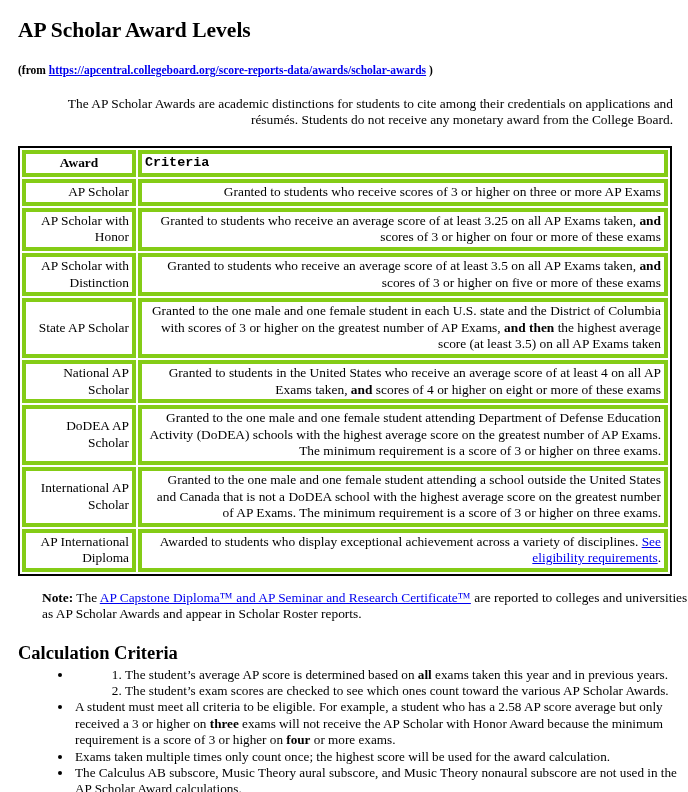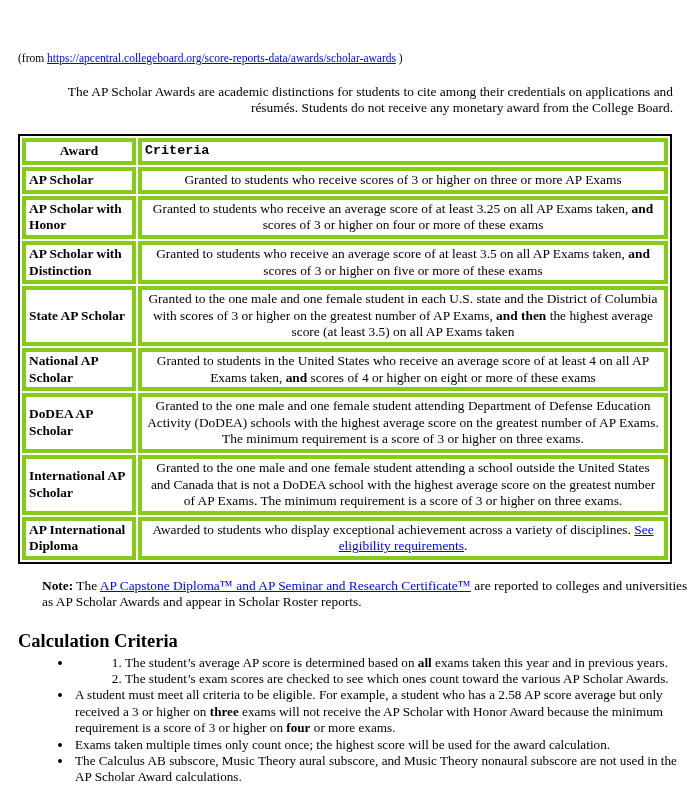--- a/index.html
+++ b/index.html
@@ -14,23 +14,23 @@
     padding: 14px 18px 10px 18px;
     overflow: hidden;
   }
   h1.title {
     font-size: 21.5px;
     font-weight: bold;
     margin: 4px 0 0 0;
     letter-spacing: 0;
   }
   .source-line {
-    margin-top: 38px;
+    margin-top: 21px;
     font-size: 11.5px;
-    font-weight: normal;
+    font-weight: bold;
     line-height: 1.2;
   }
   .intro {
     margin-top: 18px;
     font-size: 13.4px;
     line-height: 1.22;
     width: 655px;
     text-align: right;
   }
   table.award-table {
@@ -44,27 +44,27 @@
   table.award-table th,
   table.award-table td {
     border: 4px solid #84cc16;
     font-size: 13.4px;
     line-height: 1.24;
     padding: 1px 3px;
   }
   th.award-col { width: 114px; text-align: center; font-weight: bold; }
   th.criteria-col { text-align: left; font-weight: bold; font-family: Liberation Mono, monospace; }
   td.award-cell {
-    text-align: left;
-    font-weight: bold;
+    text-align: right;
+    font-weight: normal;
     vertical-align: middle;
     padding: 1px 2px;
   }
   td.criteria-cell {
-    text-align: center;
+    text-align: right;
     vertical-align: middle;
     padding: 1px 3px;
   }
   .note {
     margin-top: 14px;
     font-size: 13.4px;
     line-height: 1.22;
     width: 655px;
     margin-left: 24px;
   }
@@ -91,20 +91,21 @@
     color: var(--link-color);
     text-decoration: underline;
     cursor: pointer;
   }
 </style>
 </head>
 <body>
 
 <div class="page">
 
+  <h1 class="title">AP Scholar Award Levels</h1>
 
   <div class="source-line"><span>(from </span><a class="doc-link" href="#">https://apcentral.collegeboard.org/score-reports-data/awards/scholar-awards</a><span> )</span></div>
 
   <p class="intro">The AP Scholar Awards are academic distinctions for students to cite among their credentials on applications and résumés. Students do not receive any monetary award from the College Board.</p>
 
   <table class="award-table">
     <thead>
       <tr>
         <th class="award-col">Award</th>
         <th class="criteria-col">Criteria</th>

